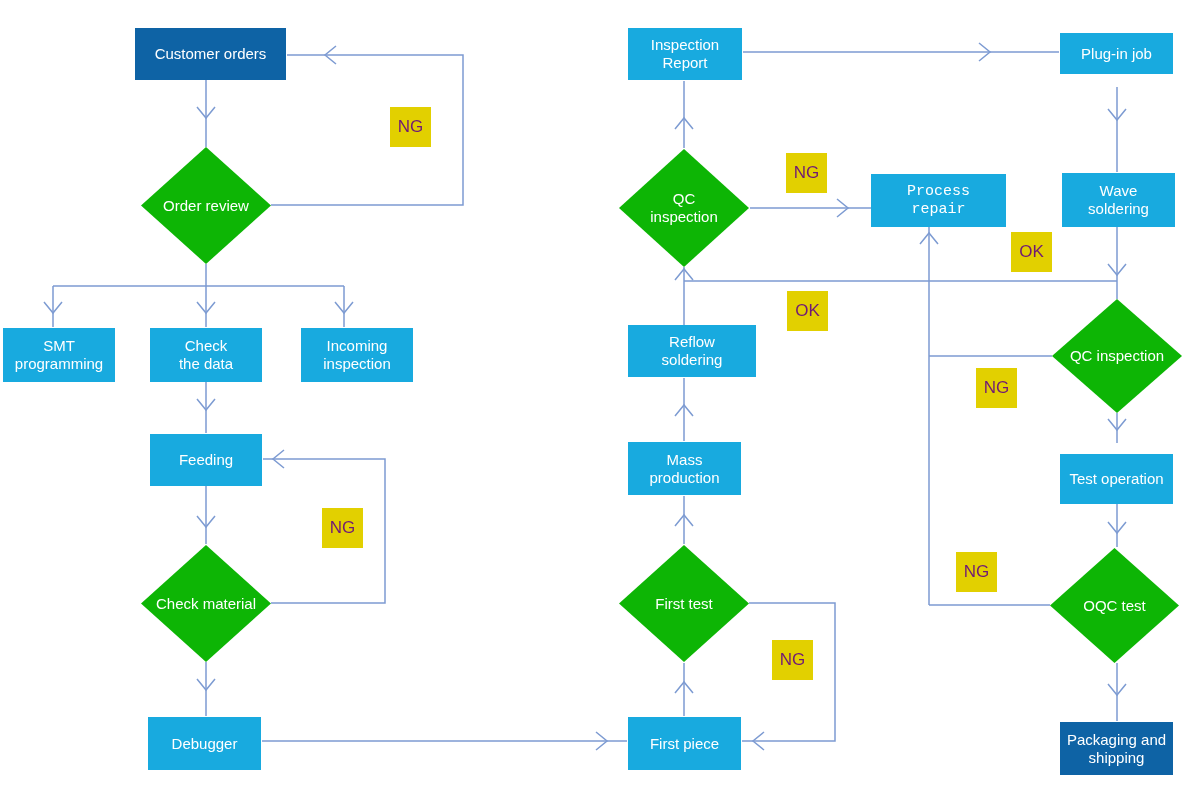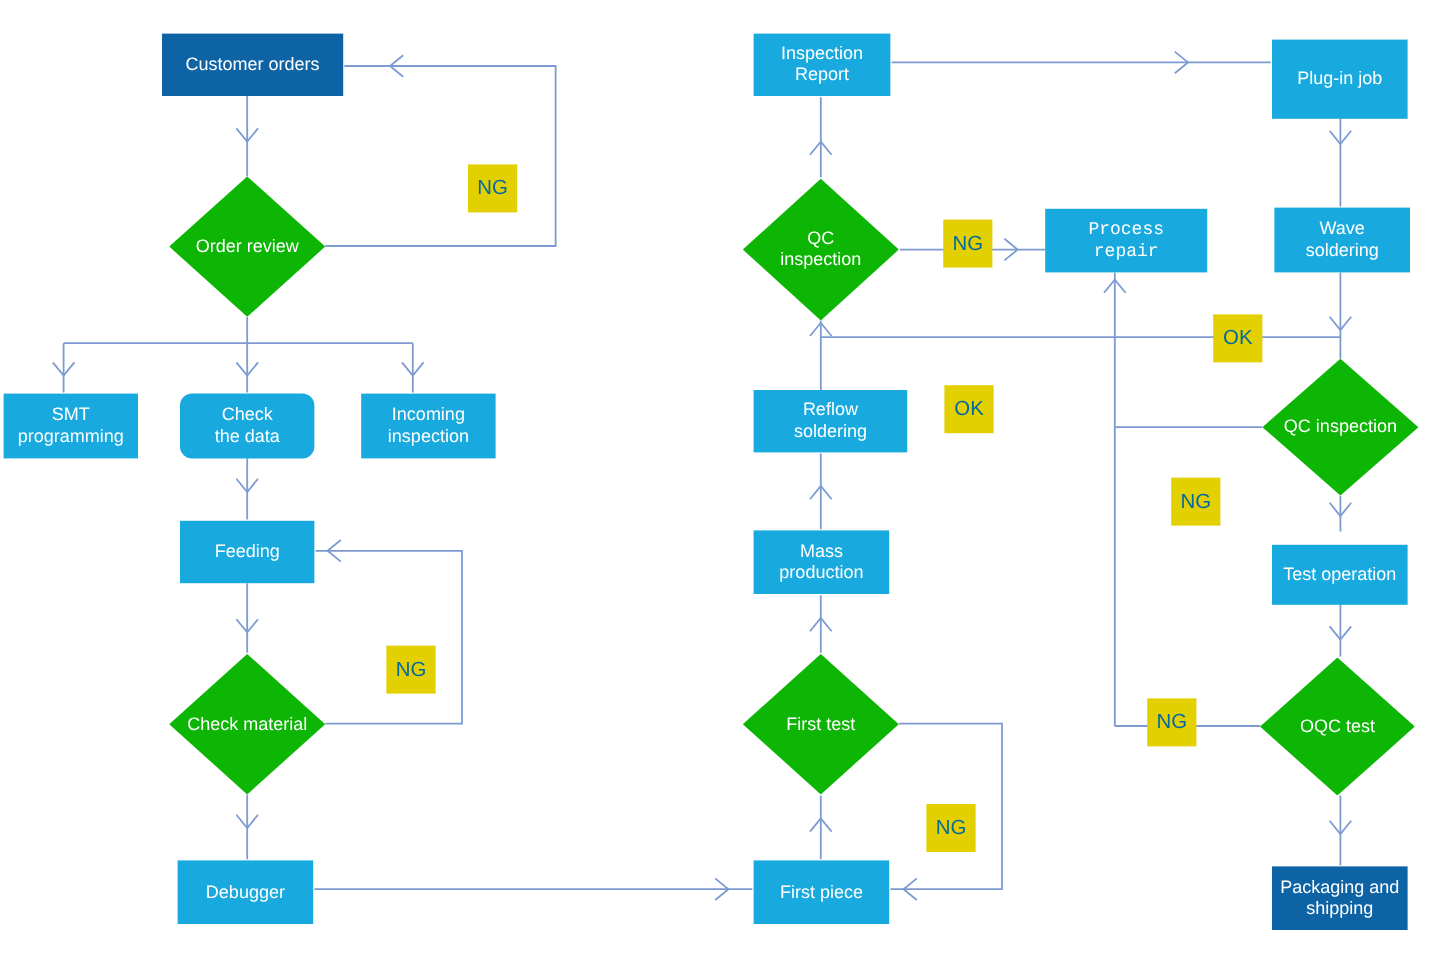--- a/index.html
+++ b/index.html
@@ -5,22 +5,22 @@
   html,body{margin:0;padding:0;background:#ffffff;}
   #stage{position:relative;width:1200px;height:800px;background:#ffffff;overflow:hidden;
          font-family:"Liberation Sans",sans-serif;}
   #wires{position:absolute;left:0;top:0;width:1200px;height:800px;}
   .node{position:absolute;display:flex;align-items:center;justify-content:center;
         text-align:center;color:#ffffff;font-size:15px;line-height:1.2;white-space:pre-line;
         box-sizing:border-box;}
   .rect{background:#18aadf;}
   .terminal{background:#0e63a5;}
   .diamond{background:#0db505;clip-path:polygon(50% 0,100% 50%,50% 100%,0 50%);}
-  .badge{position:absolute;width:41px;height:40px;background:#e2d000;color:#0369a1;
-         display:flex;align-items:center;justify-content:center;font-size:17px;margin-top:30px;}
+  .badge{position:absolute;width:41px;height:40px;background:#e2d000;color:#701a75;
+         display:flex;align-items:center;justify-content:center;font-size:17px;}
 </style>
 </head>
 <body>
 
 <div id="stage">
 
   <svg id="wires" viewBox="0 0 1200 800" xmlns="http://www.w3.org/2000/svg">
     <g stroke="#7d9bd2" stroke-width="1.5" fill="none">
 
       <path d="M206,80 V147
@@ -79,42 +79,42 @@
       <polyline points="596,732 607,741 596,750"></polyline>
       <polyline points="979,43 990,52 979,61"></polyline>
       <polyline points="837,199 848,208 837,217"></polyline>
     </g>
   </svg>
 
   <div class="node terminal" style="left:135px;top:28px;width:151px;height:52px;">Customer orders</div>
   <div class="node diamond" style="left:141px;top:147px;width:130px;height:117px;">Order review</div>
   <div class="node rect" style="left:3px;top:328px;width:112px;height:54px;">SMT
 programming</div>
-  <div class="node rect" style="left:150px;top:328px;width:112px;height:54px;border-radius:10px;">Check
+  <div class="node rect" style="left:150px;top:328px;width:112px;height:54px;">Check
 the data</div>
   <div class="node rect" style="left:301px;top:328px;width:112px;height:54px;">Incoming
 inspection</div>
   <div class="node rect" style="left:150px;top:434px;width:112px;height:52px;">Feeding</div>
   <div class="node diamond" style="left:141px;top:545px;width:130px;height:117px;">Check material</div>
   <div class="node rect" style="left:148px;top:717px;width:113px;height:53px;">Debugger</div>
 
   <div class="node rect" style="left:628px;top:28px;width:114px;height:52px;">Inspection
 Report</div>
   <div class="node diamond" style="left:619px;top:149px;width:130px;height:118px;">QC
 inspection</div>
   <div class="node rect" style="left:871px;top:174px;width:135px;height:53px;font-family:Liberation Mono, monospace;">Process
 repair</div>
   <div class="node rect" style="left:628px;top:325px;width:128px;height:52px;">Reflow
 soldering</div>
   <div class="node rect" style="left:628px;top:442px;width:113px;height:53px;">Mass
 production</div>
   <div class="node diamond" style="left:619px;top:545px;width:130px;height:117px;">First test</div>
   <div class="node rect" style="left:628px;top:717px;width:113px;height:53px;">First piece</div>
 
-  <div class="node rect" style="left:1060px;top:33px;width:113px;height:66px;">Plug-in job</div>
+  <div class="node rect" style="left:1060px;top:33px;width:113px;height:41px;">Plug-in job</div>
   <div class="node rect" style="left:1062px;top:173px;width:113px;height:54px;">Wave
 soldering</div>
   <div class="node diamond" style="left:1052px;top:299px;width:130px;height:114px;">QC inspection</div>
   <div class="node rect" style="left:1060px;top:444px;width:113px;height:50px;margin-top:10px;">Test operation</div>
   <div class="node diamond" style="left:1050px;top:548px;width:129px;height:115px;">OQC test</div>
   <div class="node terminal" style="left:1060px;top:722px;width:113px;height:53px;">Packaging and
 shipping</div>
 
   <div class="badge" style="left:390px;top:107px;">NG</div>
   <div class="badge" style="left:322px;top:508px;">NG</div>

